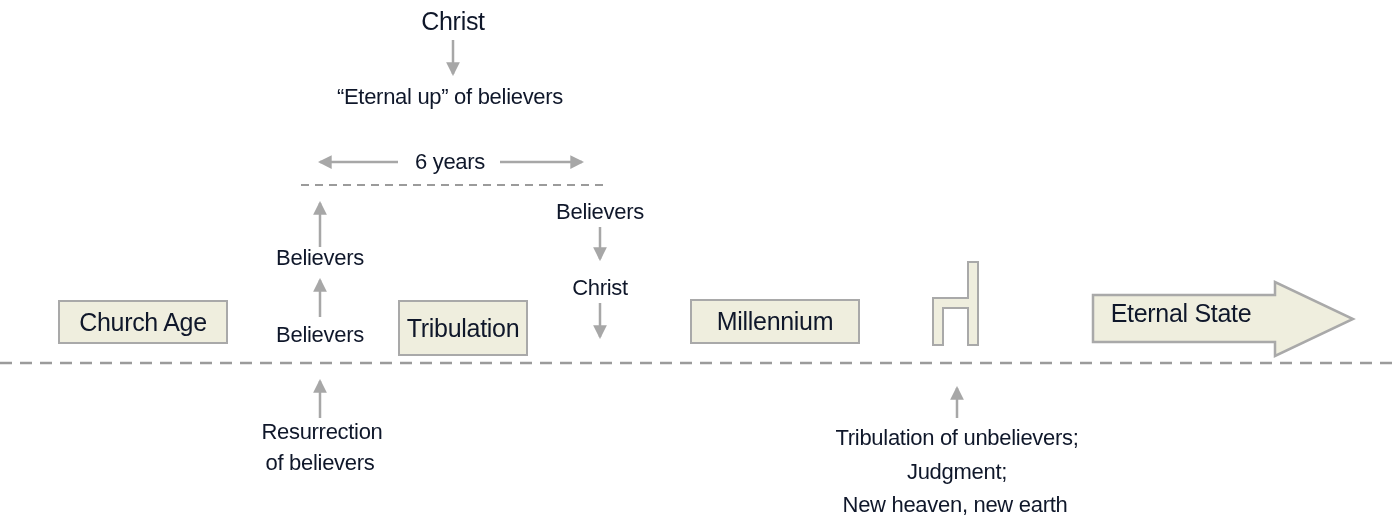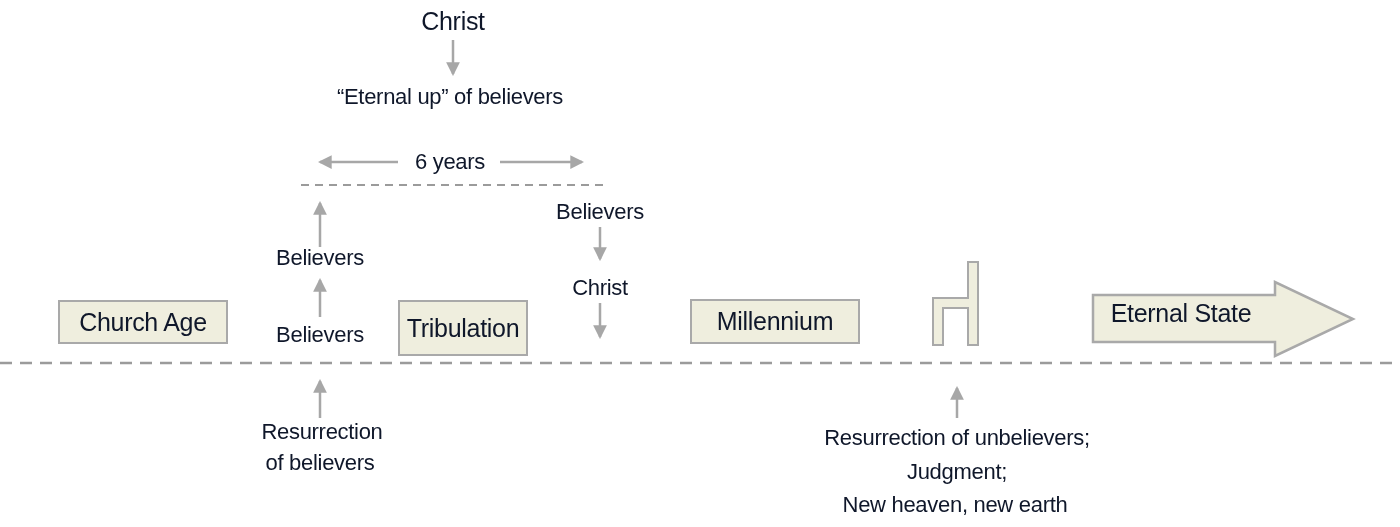--- a/index.html
+++ b/index.html
@@ -98,17 +98,17 @@
   </div>
   <div class="box" style="left:690px; top:299px; width:170px; height:45px;">
     <span>Millennium</span>
   </div>
 
   <div class="label big" style="left:1181px; top:313px;">Eternal State</div>
 
   <div class="label" style="left:322px; top:432px;">Resurrection</div>
   <div class="label" style="left:320px; top:463px;">of believers</div>
 
-  <div class="label" style="left:957px; top:438px;">Resurrection of unbelievers;</div>
+  <div class="label" style="left:957px; top:438px;">Tribulation of unbelievers;</div>
   <div class="label" style="left:957px; top:472px;">Judgment;</div>
   <div class="label" style="left:955px; top:505px;">New heaven, new earth</div>
 
 </div>
 
 </body></html>

